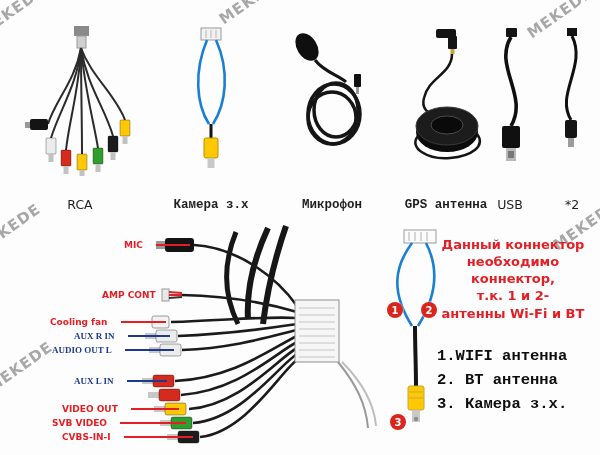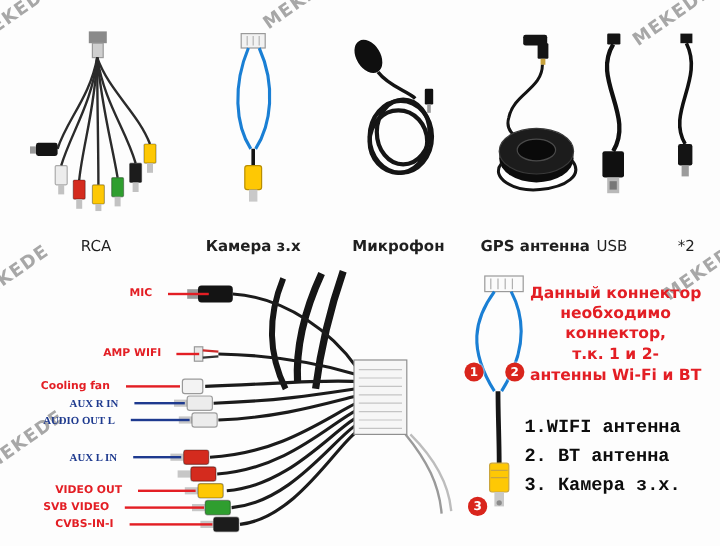--- a/index.html
+++ b/index.html
@@ -7,25 +7,25 @@
   #stage{position:relative;width:600px;height:455px;background:#fdfdfd;overflow:hidden;}
 
   
   .wm{position:absolute;font-weight:bold;font-size:15px;letter-spacing:1px;color:#6f6f6f;
       opacity:.6;transform:rotate(-35deg);pointer-events:none;white-space:nowrap;}
 
   
   .product{position:absolute;top:16px;height:186px;display:flex;flex-direction:column;
            align-items:center;justify-content:space-between;margin:10px;}
   .product figcaption{font-size:12.5px;color:#1f1f1f;white-space:nowrap;}
-  .product figcaption.bold{font-weight:bold;}
+  .product figcaption.bold{font-weight:bold;font-family:Liberation Mono, monospace;}
 
   
   .hlabel{position:absolute;display:flex;align-items:center;gap:13px;height:12px;
-          font-size:9px;font-weight:bold;white-space:nowrap;}
+          font-size:9px;font-weight:bold;white-space:nowrap;margin-left:16px;}
   .hlabel .line{flex:1;height:1.5px;background:currentColor;min-width:6px;}
   .c-red{color:#e31e24;}
   .c-blue{color:#1e3a8f;font-family:Liberation Serif, serif;}
 
   
   .marker{position:absolute;width:16px;height:16px;border-radius:50%;background:#d9251c;
           color:#fff;font-size:10px;font-weight:bold;display:flex;align-items:center;
           justify-content:center;box-shadow:0 0 0 1px #ffffff66;}
 
   
@@ -208,21 +208,21 @@
       <rect x="39" y="210" width="11" height="6" fill="#c7c7c7" stroke="none"></rect>
       <rect x="50" y="207" width="21" height="12" rx="2" fill="#1c1c1c"></rect>
     </g>
   </svg>
 
   <div class="hlabel c-red" style="left:108px;top:239px;width:66px">
       <span>MIC</span>
       <i class="line"></i>
     </div>
   <div class="hlabel c-red" style="left:86px;top:289px;width:80px">
-      <span>AMP WIFI</span>
+      <span>AMP CONT</span>
       <i class="line"></i>
     </div>
   <div class="hlabel c-red" style="left:34px;top:316px;width:116px">
       <span>Cooling fan</span>
       <i class="line"></i>
     </div>
   <div class="hlabel c-blue" style="left:58px;top:330px;width:96px">
       <span>AUX R IN</span>
       <i class="line"></i>
     </div>

